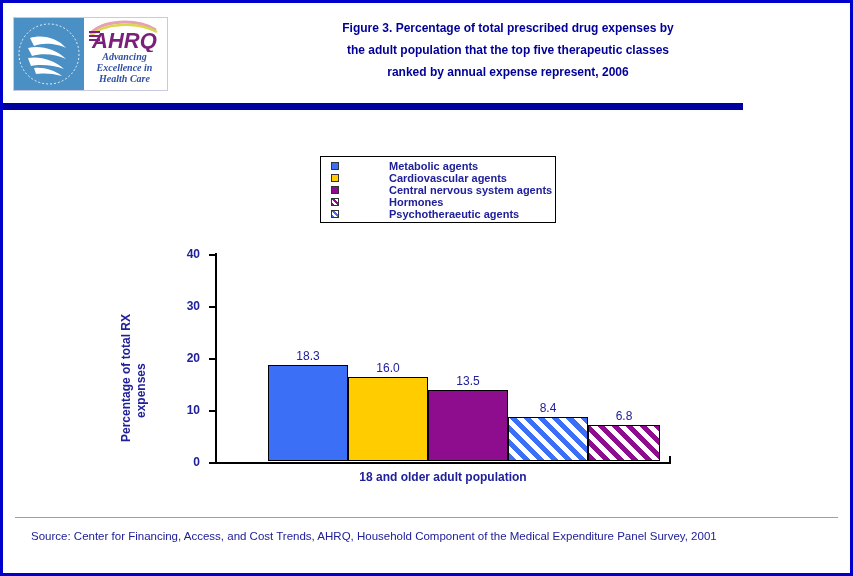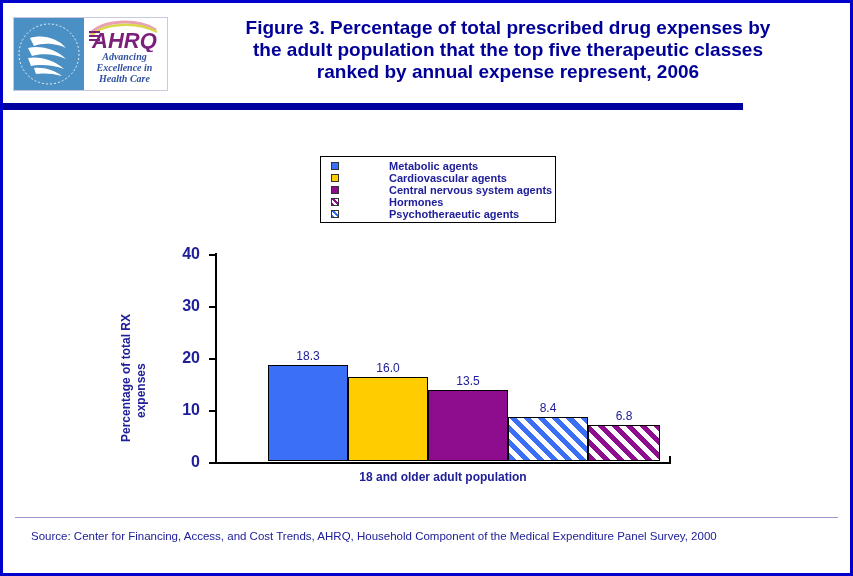--- a/index.html
+++ b/index.html
@@ -69,21 +69,21 @@
   #tag3 { top: 55px; }
 
   #fig-title {
     position: absolute;
     left: 175px;
     top: 14px;
     width: 660px;
     text-align: center;
     color: #000099;
     font-weight: bold;
-    font-size: 19px;
+    font-size: 12px;
     line-height: 22px;
     font-family: "Liberation Sans", sans-serif;
   }
   #header-rule {
     position: absolute;
     left: 0;
     top: 100px;
     width: 740px;
     height: 7px;
     background: #0000a0;
@@ -167,21 +167,21 @@
     height: 2px;
     background: #000000;
   }
   .ytick-label {
     position: absolute;
     right: 100%;
     margin-right: 9px;
     transform: translateY(-50%);
     color: #20209a;
     font-weight: bold;
-    font-size: 16px;
+    font-size: 12px;
     white-space: nowrap;
     font-family: "Liberation Sans", sans-serif;
   }
 
   #y-axis-title {
     position: absolute;
     left: 112px;
     top: 145px;
     width: 20px;
     height: 200px;
@@ -362,15 +362,15 @@
       </div>
       <div class="bar" style="left: 373px; width: 72px; background: repeating-linear-gradient(45deg, rgb(142, 13, 142) 0px, rgb(142, 13, 142) 5px, rgb(255, 255, 255) 5px, rgb(255, 255, 255) 10px); height: 35.53px; padding-left: 28px;">
         <span class="bar-value">6.8</span>
       </div>
     </div>
 
     <div id="x-axis-title">18 and older adult population</div>
   </div>
 
   <div id="source-rule"></div>
-  <div id="source-text">Source: Center for Financing, Access, and Cost Trends, AHRQ, Household Component of the Medical Expenditure Panel Survey, 2000</div>
+  <div id="source-text">Source: Center for Financing, Access, and Cost Trends, AHRQ, Household Component of the Medical Expenditure Panel Survey, 2001</div>
 
 </div>
 
 </body></html>

